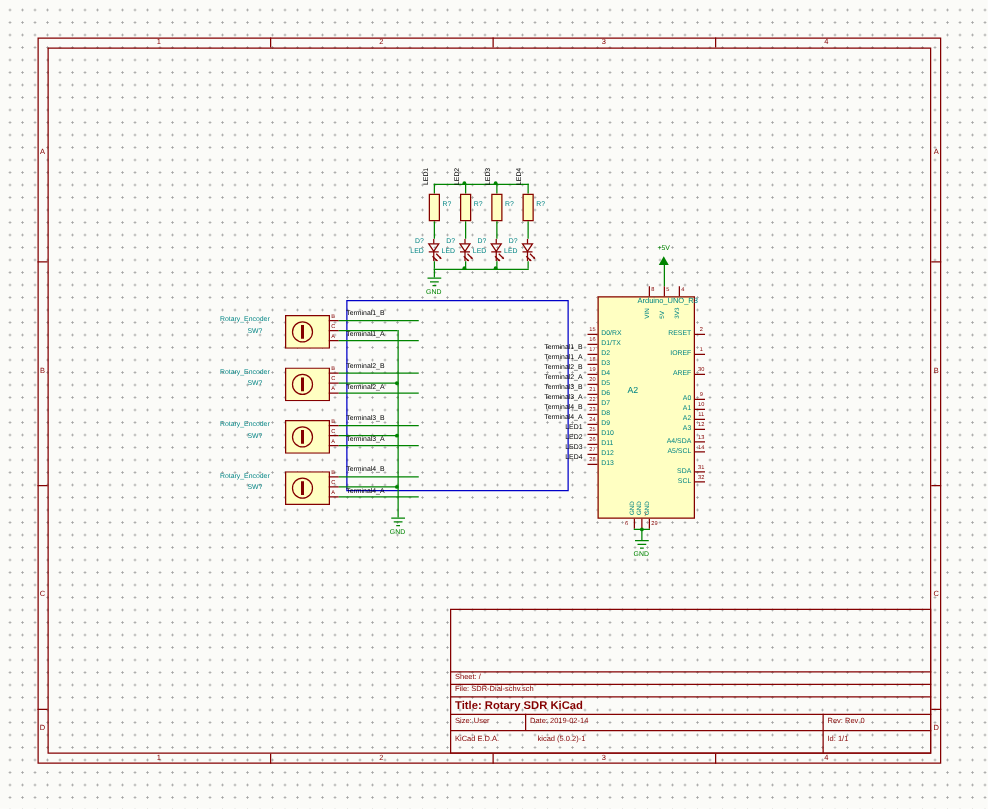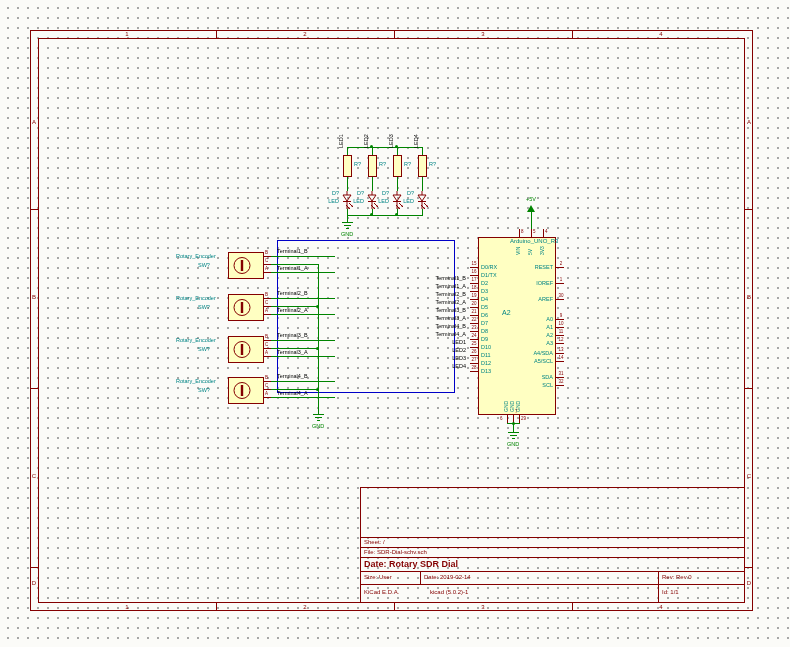--- a/index.html
+++ b/index.html
@@ -71,21 +71,21 @@
     <div class="border" style="left:0;top:0;width:385px;height:116px"></div>
     <div class="hl" style="left:0;top:50px;width:385px"></div>
     <div class="hl" style="left:0;top:60px;width:385px"></div>
     <div class="hl" style="left:0;top:70px;width:385px"></div>
     <div class="hl" style="left:0;top:84px;width:385px"></div>
     <div class="hl" style="left:0;top:97px;width:385px"></div>
     <div class="vl" style="left:60px;top:84px;height:13px"></div>
     <div class="vl" style="left:298px;top:84px;height:32px"></div>
     <div class="tb" style="left:4px;top:52px">Sheet: /</div>
     <div class="tb" style="left:4px;top:62px">File: SDR-Dial-schv.sch</div>
-    <div class="tb" style="left:4px;top:72px;font-size:9px;font-weight:bold">Date: Rotary SDR Dial</div>
+    <div class="tb" style="left:4px;top:72px;font-size:9px;font-weight:bold">Title: Rotary SDR KiCad</div>
     <div class="tb" style="left:4px;top:87px">Size: User</div>
     <div class="tb" style="left:64px;top:87px">Date: 2019-02-14</div>
     <div class="tb" style="left:302px;top:87px">Rev: Rev 0</div>
     <div class="tb" style="left:4px;top:102px">KiCad E.D.A.</div>
     <div class="tb" style="left:70px;top:102px">kicad (5.0.2)-1</div>
     <div class="tb" style="left:302px;top:102px">Id: 1/1</div>
   </div>
 
   <div class="wh" style="left:347px;top:147px;width:76px"></div>
   <div class="wh" style="left:347px;top:215px;width:76px"></div>

